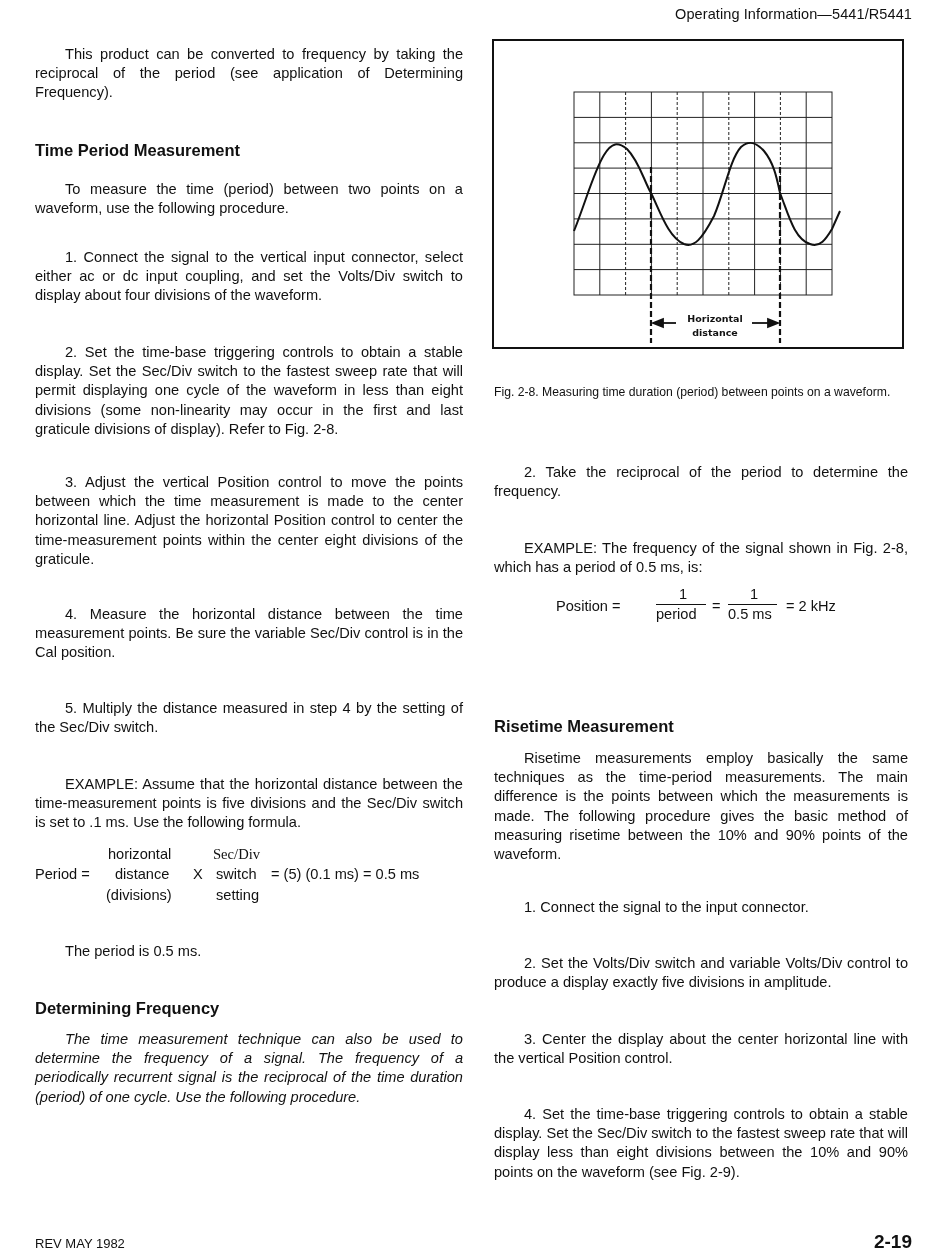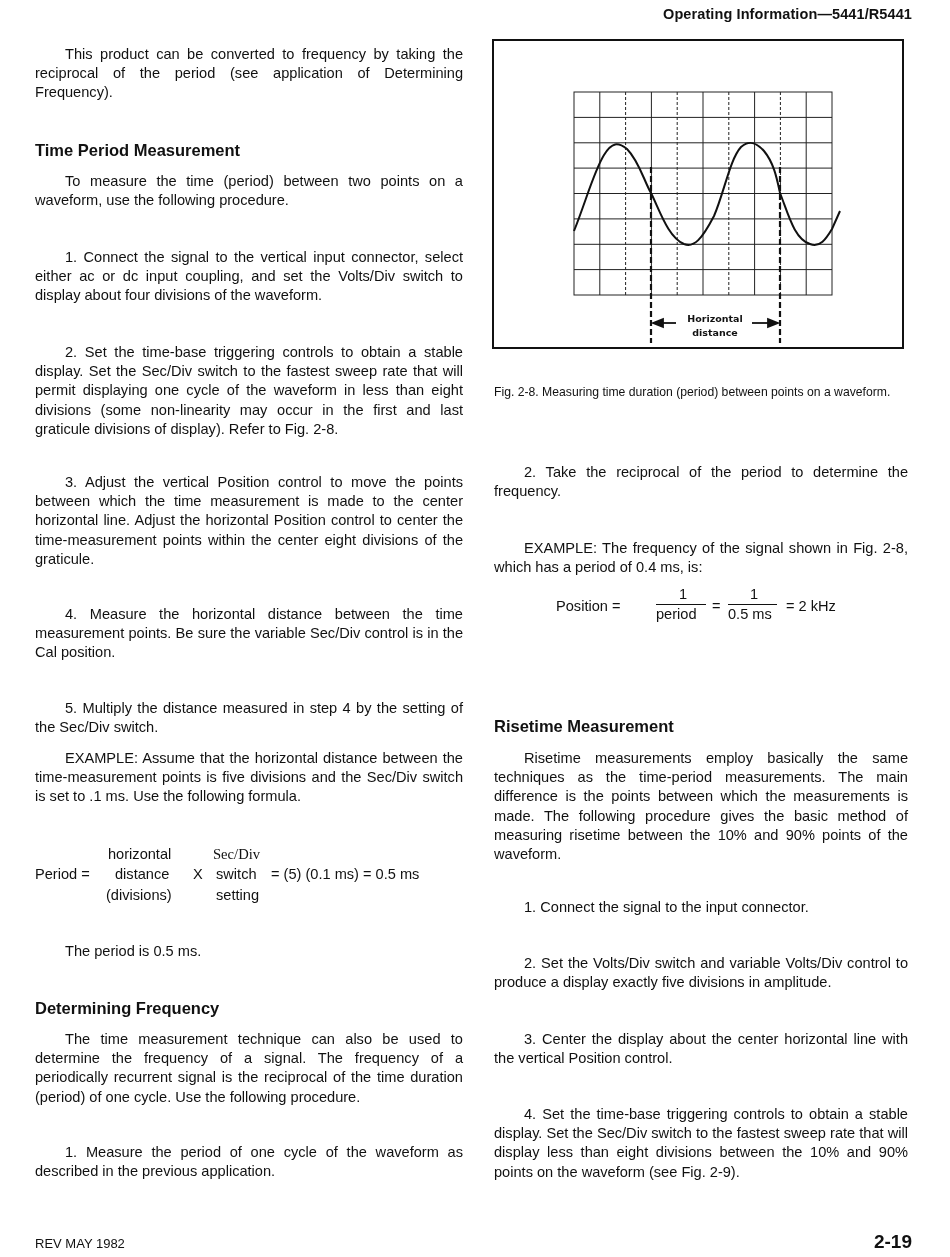--- a/index.html
+++ b/index.html
@@ -2,21 +2,21 @@
 <html><head>
   <meta charset="utf-8">
   <style>
     html, body { margin: 0; padding: 0; background: #ffffff; }
     body {
       width: 950px; height: 1257px; position: relative; overflow: hidden;
       font-family: "Liberation Sans", sans-serif; color: #111;
     }
     .running-head {
       position: absolute; top: 6px; right: 38px;
-      font-weight: bold; font-size: 14.5px; letter-spacing: 0.1px;
+      font-weight: normal; font-size: 14.5px; letter-spacing: 0.1px;
     }
     .col { position: absolute; width: 428px; font-size: 14.6px; line-height: 19.2px; }
     .col.left { left: 35px; }
     .col.right { left: 494px; width: 414px; }
     .p { margin: 0; text-align: justify; text-indent: 30px; position: absolute; left: 0; right: 0; }
     .h { margin: 0; font-weight: bold; font-size: 16.5px; position: absolute; left: 0; }
     .figure {
       position: absolute; left: 492px; top: 39px; width: 412px; height: 310px;
       border: 2px solid #111; border-top-width: 2px; box-sizing: border-box;
     }
@@ -33,47 +33,46 @@
   </style>
 </head>
 <body>
 
 <div class="running-head">Operating Information—5441/R5441</div>
 
 <div class="col left" style="top:0;height:1220px;">
   <p class="p" style="top:45px;">This product can be converted to frequency by taking the reciprocal of the period (see application of Determining Frequency).</p>
 
   <h2 class="h" style="top:141px;">Time Period Measurement</h2>
-  <p class="p" style="top:172px;">To measure the time (period) between two points on a waveform, use the following procedure.</p>
+  <p class="p" style="top:180px;">To measure the time (period) between two points on a waveform, use the following procedure.</p>
 
   <p class="p" style="top:248px;">1.  Connect the signal to the vertical input connector, select either ac or dc input coupling, and set the Volts/Div switch to display about four divisions of the waveform.</p>
   <p class="p" style="top:343px;">2.  Set the time-base triggering controls to obtain a stable display. Set the Sec/Div switch to the fastest sweep rate that will permit displaying one cycle of the waveform in less than eight divisions (some non-linearity may occur in the first and last graticule divisions of display). Refer to Fig. 2-8.</p>
   <p class="p" style="top:473px;">3.  Adjust the vertical Position control to move the points between which the time measurement is made to the center horizontal line. Adjust the horizontal Position control to center the time-measurement points within the center eight divisions of the graticule.</p>
   <p class="p" style="top:605px;">4.  Measure the horizontal distance between the time measurement points. Be sure the variable Sec/Div control is in the Cal position.</p>
   <p class="p" style="top:699px;">5.  Multiply the distance measured in step 4 by the setting of the Sec/Div switch.</p>
 
-  <p class="p" style="top:749px;">EXAMPLE: Assume that the horizontal distance between the time-measurement points is five divisions and the Sec/Div switch is set to .1 ms. Use the following formula.</p>
+  <p class="p" style="top:775px;">EXAMPLE: Assume that the horizontal distance between the time-measurement points is five divisions and the Sec/Div switch is set to .1 ms. Use the following formula.</p>
 
   <div class="formula" style="left:0;top:845px;width:428px;height:62px;">
     <span style="left:73px;top:0;">horizontal</span>
     <span style="left:0;top:20px;">Period =</span>
     <span style="left:80px;top:20px;">distance</span>
     <span style="left:71px;top:41px;">(divisions)</span>
     <span style="left:158px;top:20px;">X</span>
     <span style="left:178px;top:0;font-family:Liberation Serif, serif;">Sec/Div</span>
     <span style="left:181px;top:20px;">switch</span>
     <span style="left:181px;top:41px;">setting</span>
     <span style="left:236px;top:20px;">= (5) (0.1 ms) = 0.5 ms</span>
   </div>
 
   <p class="p" style="top:942px;">The period is 0.5 ms.</p>
 
   <h2 class="h" style="top:999px;">Determining Frequency</h2>
-  <p class="p" style="top:1030px;">The time measurement technique can also be used to determine the frequency of a signal. The frequency of a periodically recurrent signal is the reciprocal of the time duration (period) of one cycle. Use the following procedure.</p>
-  <p class="p" style="top:1143px;">1.  Measure the period of one cycle of the waveform as described in the previous application.</p>
+  <p class="p" style="top:1030px;font-style:italic;">The time measurement technique can also be used to determine the frequency of a signal. The frequency of a periodically recurrent signal is the reciprocal of the time duration (period) of one cycle. Use the following procedure.</p>
 </div>
 
 <div class="figure">
   <svg width="412" height="310" viewBox="0 0 412 310">
 
     <g stroke="#222" stroke-width="1" fill="none">
       <rect x="80" y="51" width="258" height="203"></rect>
       <line x1="80" y1="76.4" x2="338" y2="76.4"></line>
       <line x1="80" y1="101.8" x2="338" y2="101.8"></line>
       <line x1="80" y1="127.1" x2="338" y2="127.1"></line>
@@ -106,21 +105,21 @@
       <polygon points="284,282 274,278 274,286"></polygon>
     </g>
     <text x="221" y="281" text-anchor="middle" font-family="DejaVu Sans, sans-serif" font-weight="bold" font-size="9.5" fill="#111">Horizontal</text>
     <text x="221" y="295" text-anchor="middle" font-family="DejaVu Sans, sans-serif" font-weight="bold" font-size="9.5" fill="#111">distance</text>
   </svg>
 </div>
 <div class="caption">Fig. 2-8. Measuring time duration (period) between points on a waveform.</div>
 
 <div class="col right" style="top:0;height:1220px;">
   <p class="p" style="top:463px;">2. Take the reciprocal of the period to determine the frequency.</p>
-  <p class="p" style="top:539px;">EXAMPLE: The frequency of the signal shown in Fig. 2-8, which has a period of 0.4 ms, is:</p>
+  <p class="p" style="top:539px;">EXAMPLE: The frequency of the signal shown in Fig. 2-8, which has a period of 0.5 ms, is:</p>
 
   <div class="formula" style="left:0;top:585px;width:414px;height:46px;">
     <span style="left:62px;top:12px;">Position =</span>
     <span style="left:185px;top:0;">1</span>
     <div class="frac-line" style="left:162px;top:19px;width:50px;"></div>
     <span style="left:162px;top:20px;">period</span>
     <span style="left:218px;top:12px;">=</span>
     <span style="left:256px;top:0;">1</span>
     <div class="frac-line" style="left:234px;top:19px;width:49px;"></div>
     <span style="left:234px;top:20px;">0.5 ms</span>

